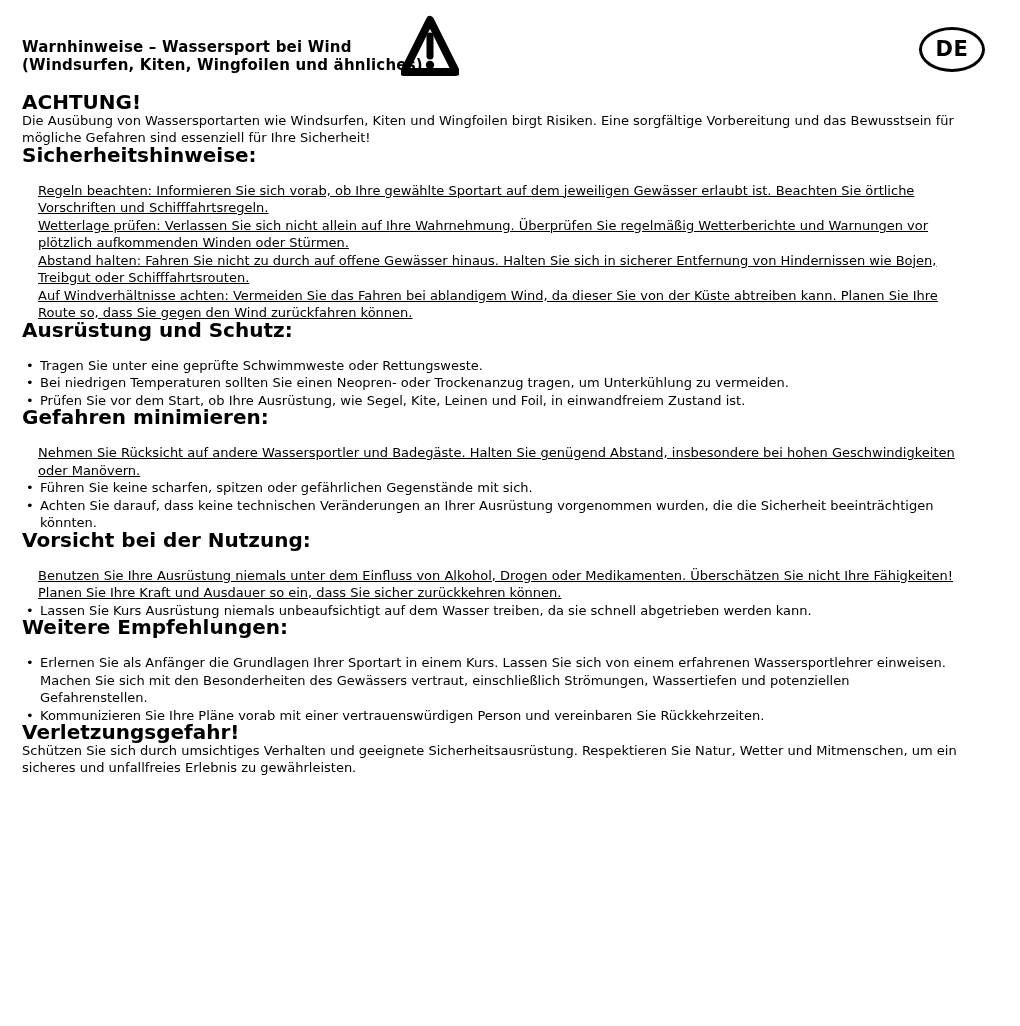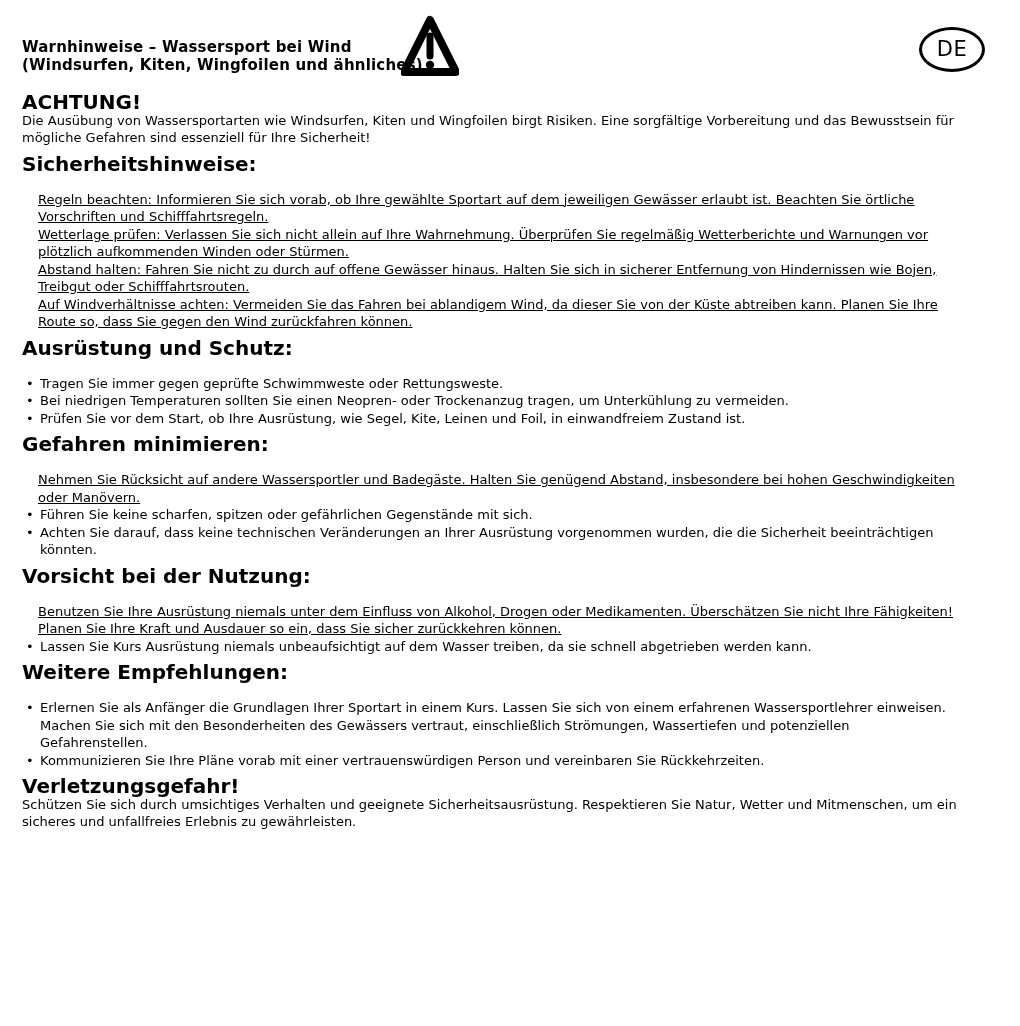--- a/index.html
+++ b/index.html
@@ -43,26 +43,26 @@
     left: 919px;
     top: 27px;
     width: 66px;
     height: 45px;
     box-sizing: border-box;
     border: 3.5px solid #000000;
     border-radius: 50%;
     display: flex;
     align-items: center;
     justify-content: center;
-    font-weight: normal;
+    font-weight: bold;
     font-size: 21px;
     letter-spacing: 0.5px;
   }
   
-  .section { margin-top: 9px; }
+  .section { margin-top: 0; }
   .section.first { margin-top: 20px; }
   h2.heading {
     font-size: 20px;
     font-weight: bold;
     line-height: 17.5px;
     margin: 0 0 17.5px 0;
   }
   .section.tight h2.heading { margin-bottom: 0; }
   .item { margin: 0; }
   .item.indent { padding-left: 16px; text-decoration: underline; }
@@ -108,21 +108,21 @@
     <p class="item indent">Regeln beachten: Informieren Sie sich vorab, ob Ihre gewählte Sportart auf dem jeweiligen Gewässer erlaubt ist. Beachten Sie örtliche Vorschriften und Schifffahrtsregeln.</p>
     <p class="item indent">Wetterlage prüfen: Verlassen Sie sich nicht allein auf Ihre Wahrnehmung. Überprüfen Sie regelmäßig Wetterberichte und Warnungen vor plötzlich aufkommenden Winden oder Stürmen.</p>
     <p class="item indent">Abstand halten: Fahren Sie nicht zu durch auf offene Gewässer hinaus. Halten Sie sich in sicherer Entfernung von Hindernissen wie Bojen, Treibgut oder Schifffahrtsrouten.</p>
     <p class="item indent">Auf Windverhältnisse achten: Vermeiden Sie das Fahren bei ablandigem Wind, da dieser Sie von der Küste abtreiben kann. Planen Sie Ihre Route so, dass Sie gegen den Wind zurückfahren können.</p>
   </section>
 
   <section class="section">
     <h2 class="heading">Ausrüstung und Schutz:</h2>
     <div class="item bullet">
       <span class="marker">•</span>
-      <span>Tragen Sie immer gegen geprüfte Schwimmweste oder Rettungsweste.</span>
+      <span>Tragen Sie unter eine geprüfte Schwimmweste oder Rettungsweste.</span>
     </div>
     <div class="item bullet">
       <span class="marker">•</span>
       <span>Bei niedrigen Temperaturen sollten Sie einen Neopren- oder Trockenanzug tragen, um Unterkühlung zu vermeiden.</span>
     </div>
     <div class="item bullet">
       <span class="marker">•</span>
       <span>Prüfen Sie vor dem Start, ob Ihre Ausrüstung, wie Segel, Kite, Leinen und Foil, in einwandfreiem Zustand ist.</span>
     </div>
   </section>

